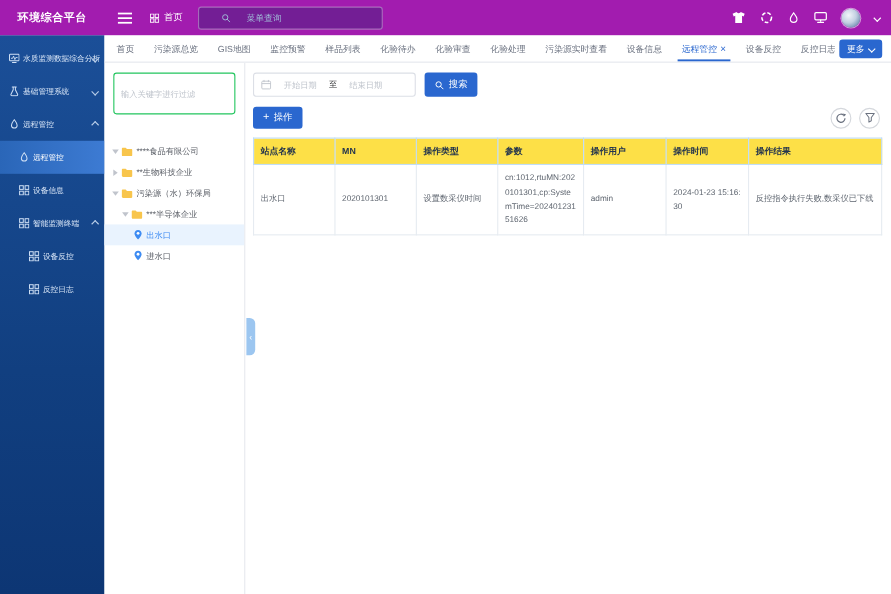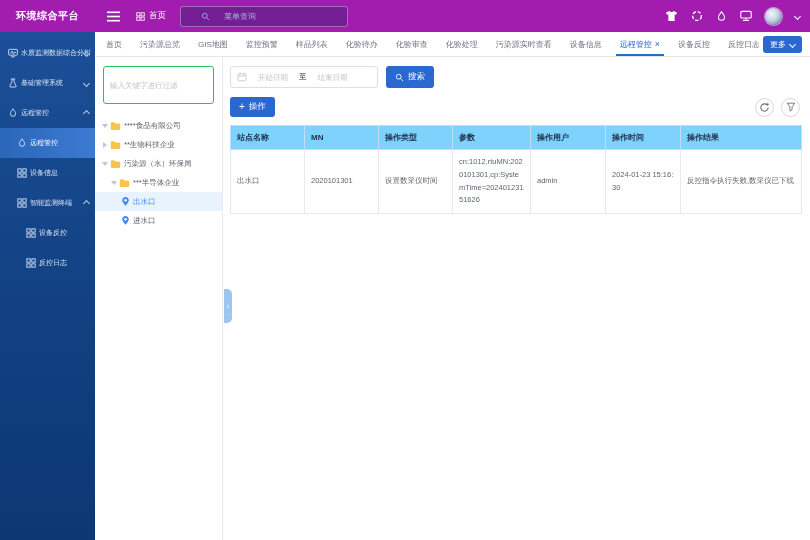--- a/index.html
+++ b/index.html
@@ -50,21 +50,21 @@
   .more-btn{flex:none;margin-right:8px;background:#2a67cf;color:#fff;font-size:8px;height:17px;
             padding:0 7px;border:0;border-radius:3px;display:flex;align-items:center;gap:4px;cursor:pointer;
             font-family:inherit}
 
   
   .treepanel{position:absolute;top:57px;left:95px;width:128px;height:483px;background:#fff;
              border-right:1px solid #e6e9ee;box-sizing:border-box;padding:9px 8px}
   .filter-input{width:100%;box-sizing:border-box;height:38px;border:1px solid #22c55e;border-radius:3px;
                 font-size:7.5px;padding:0 6px;color:#606266;outline:none;font-family:inherit}
   .filter-input::placeholder{color:#bfc4cc}
-  .tree{margin-top:12px}
+  .tree{margin-top:24px}
   .node{height:19px;display:flex;align-items:center;gap:3px;font-size:7.5px;color:#5a5e66;cursor:pointer;
         margin:0 -8px;padding:0 4px 0 8px;white-space:nowrap;overflow:hidden}
   .node.nd1{padding-left:17px}
   .node.nd2{padding-left:26px}
   .node.selected{background:#e9f3fe;color:#3d8bf2}
   .tri{width:0;height:0;border-top:3px solid transparent;border-bottom:3px solid transparent;
        border-left:4px solid #c0c4cc;flex:none}
   .tri.open{transform:rotate(90deg)}
 
   
@@ -82,21 +82,21 @@
   .range-sep{font-size:7.5px;color:#303133;flex:none}
   .btn-primary{background:#2a67cf;color:#fff;border:0;border-radius:3px;height:22px;font-size:8.5px;
                display:flex;align-items:center;gap:4px;padding:0 9px;cursor:pointer;font-family:inherit}
   .action-row{margin-top:9px;display:flex;align-items:center}
   .operate-btn{height:20px}
   .plus{font-size:10px;line-height:1}
   .table-tools{margin-left:auto;display:flex;gap:7px;margin-right:2px}
   .tool-circle{width:19px;height:19px;border-radius:50%;border:1px solid #d4d7dc;background:#fff;
                display:flex;align-items:center;justify-content:center;cursor:pointer;color:#6b7280;padding:0}
   table{margin-top:8px;width:100%;border-collapse:collapse;table-layout:fixed}
-  th{background:#7dd3fc;color:#23344d;font-size:8px;font-weight:700;text-align:left;padding:6px;
+  th{background:#fde047;color:#23344d;font-size:8px;font-weight:700;text-align:left;padding:6px;
      border:1px solid #c0ddf9}
   td{font-size:7.5px;color:#5f6670;padding:6px;border:1px solid #e6ebf1;vertical-align:middle;
      word-break:break-all;background:#fff;height:38px;line-height:1.7}
 </style>
 </head>
 <body>
 
 <svg width="0" height="0" style="position:absolute">
   <defs>
     <symbol id="sym-burger" viewBox="0 0 13 11">

